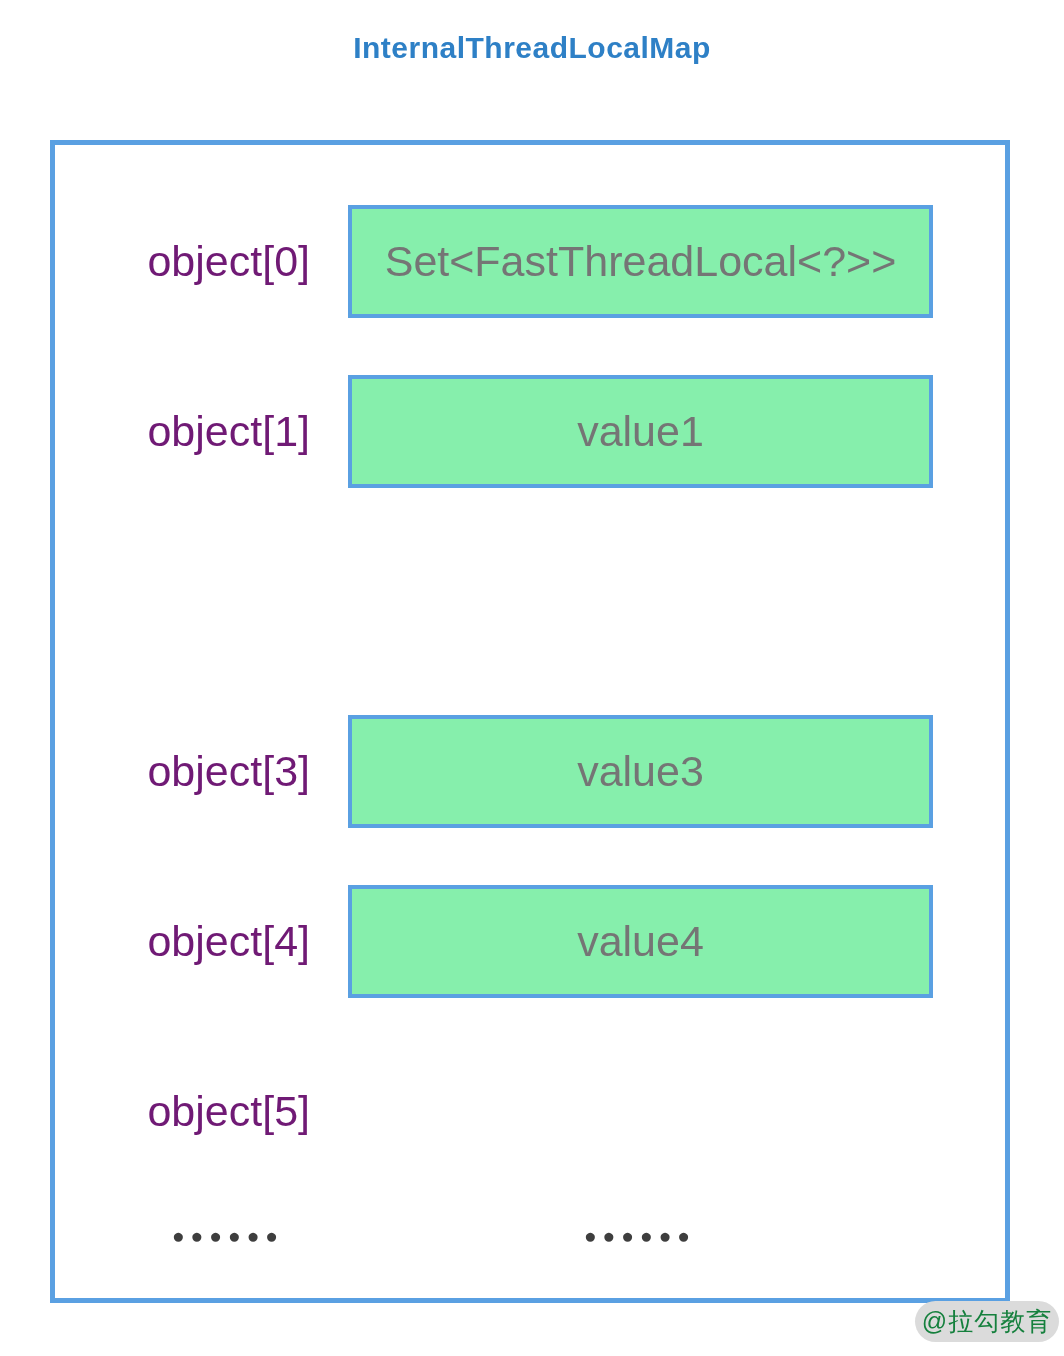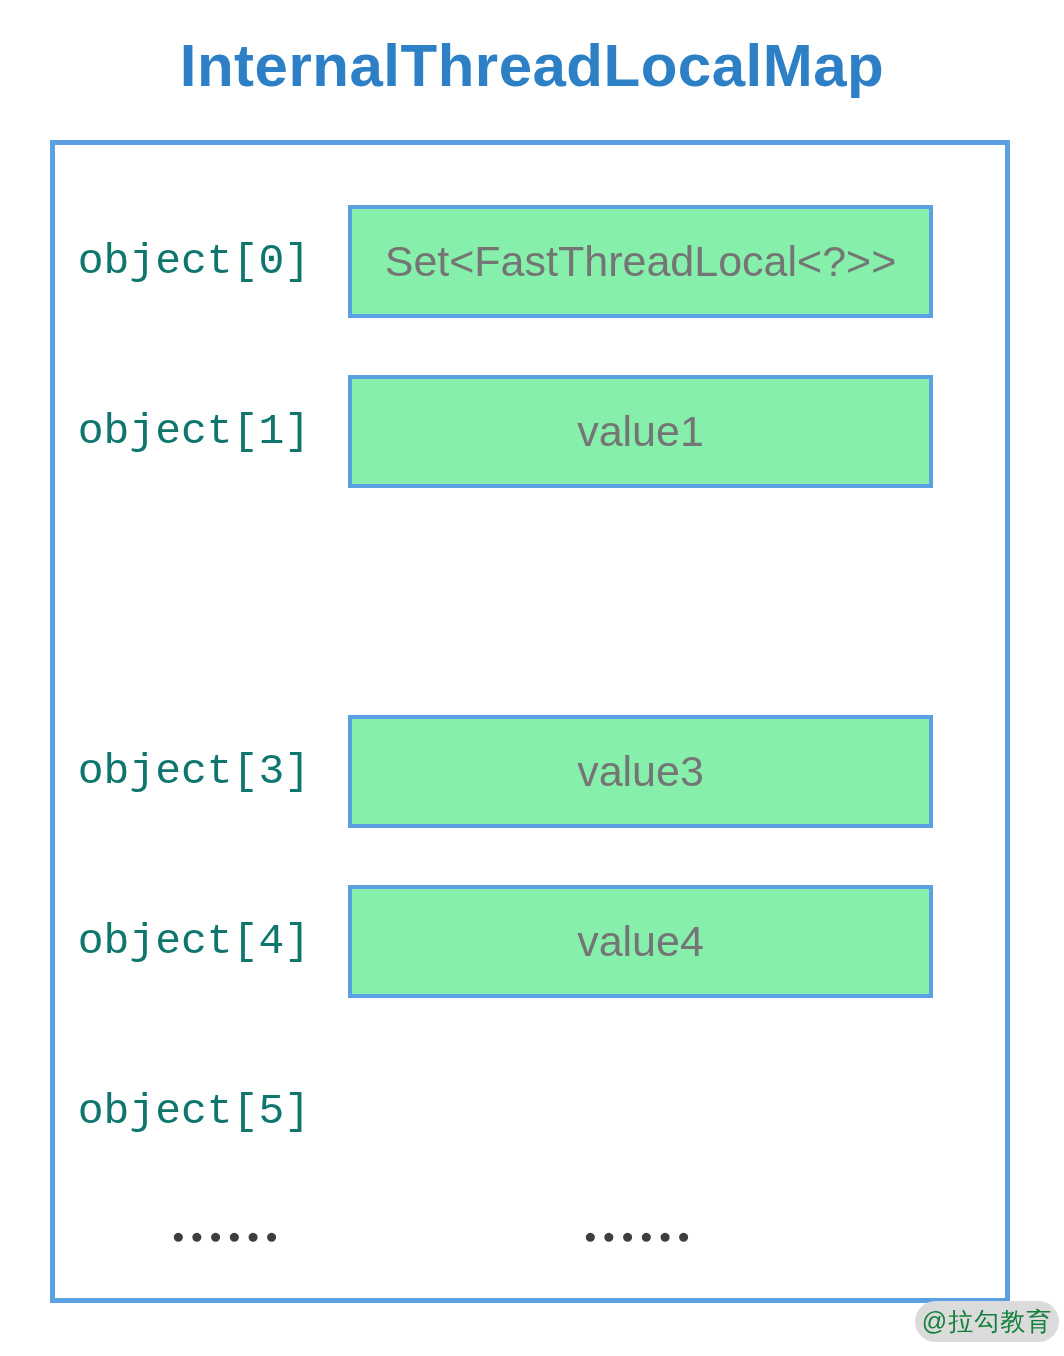--- a/index.html
+++ b/index.html
@@ -13,21 +13,21 @@
     position: relative;
     font-family: "Liberation Sans", sans-serif;
     overflow: hidden;
   }
   .diagram-title {
     position: absolute;
     top: 31px;
     left: 0;
     width: 100%;
     text-align: center;
-    font-size: 60px;
+    font-size: 30px;
     font-weight: 700;
     color: #2e80c6;
     letter-spacing: 0.5px;
   }
   .outer-container {
     position: absolute;
     left: 50px;
     top: 140px;
     width: 960px;
     height: 1163px;
@@ -37,23 +37,22 @@
   }
   .row-label {
     position: absolute;
     left: 25px;
     width: 230px;
     height: 113px;
     display: flex;
     align-items: center;
     justify-content: flex-end;
     font-size: 43px;
-    color: #0f766e;
+    color: #701a75;
     white-space: nowrap;
-    font-family: Liberation Mono, monospace;
   }
   .value-box {
     position: absolute;
     left: 293px;
     width: 585px;
     height: 113px;
     border: 4px solid #5aa0e2;
     box-sizing: border-box;
     display: flex;
     align-items: center;

